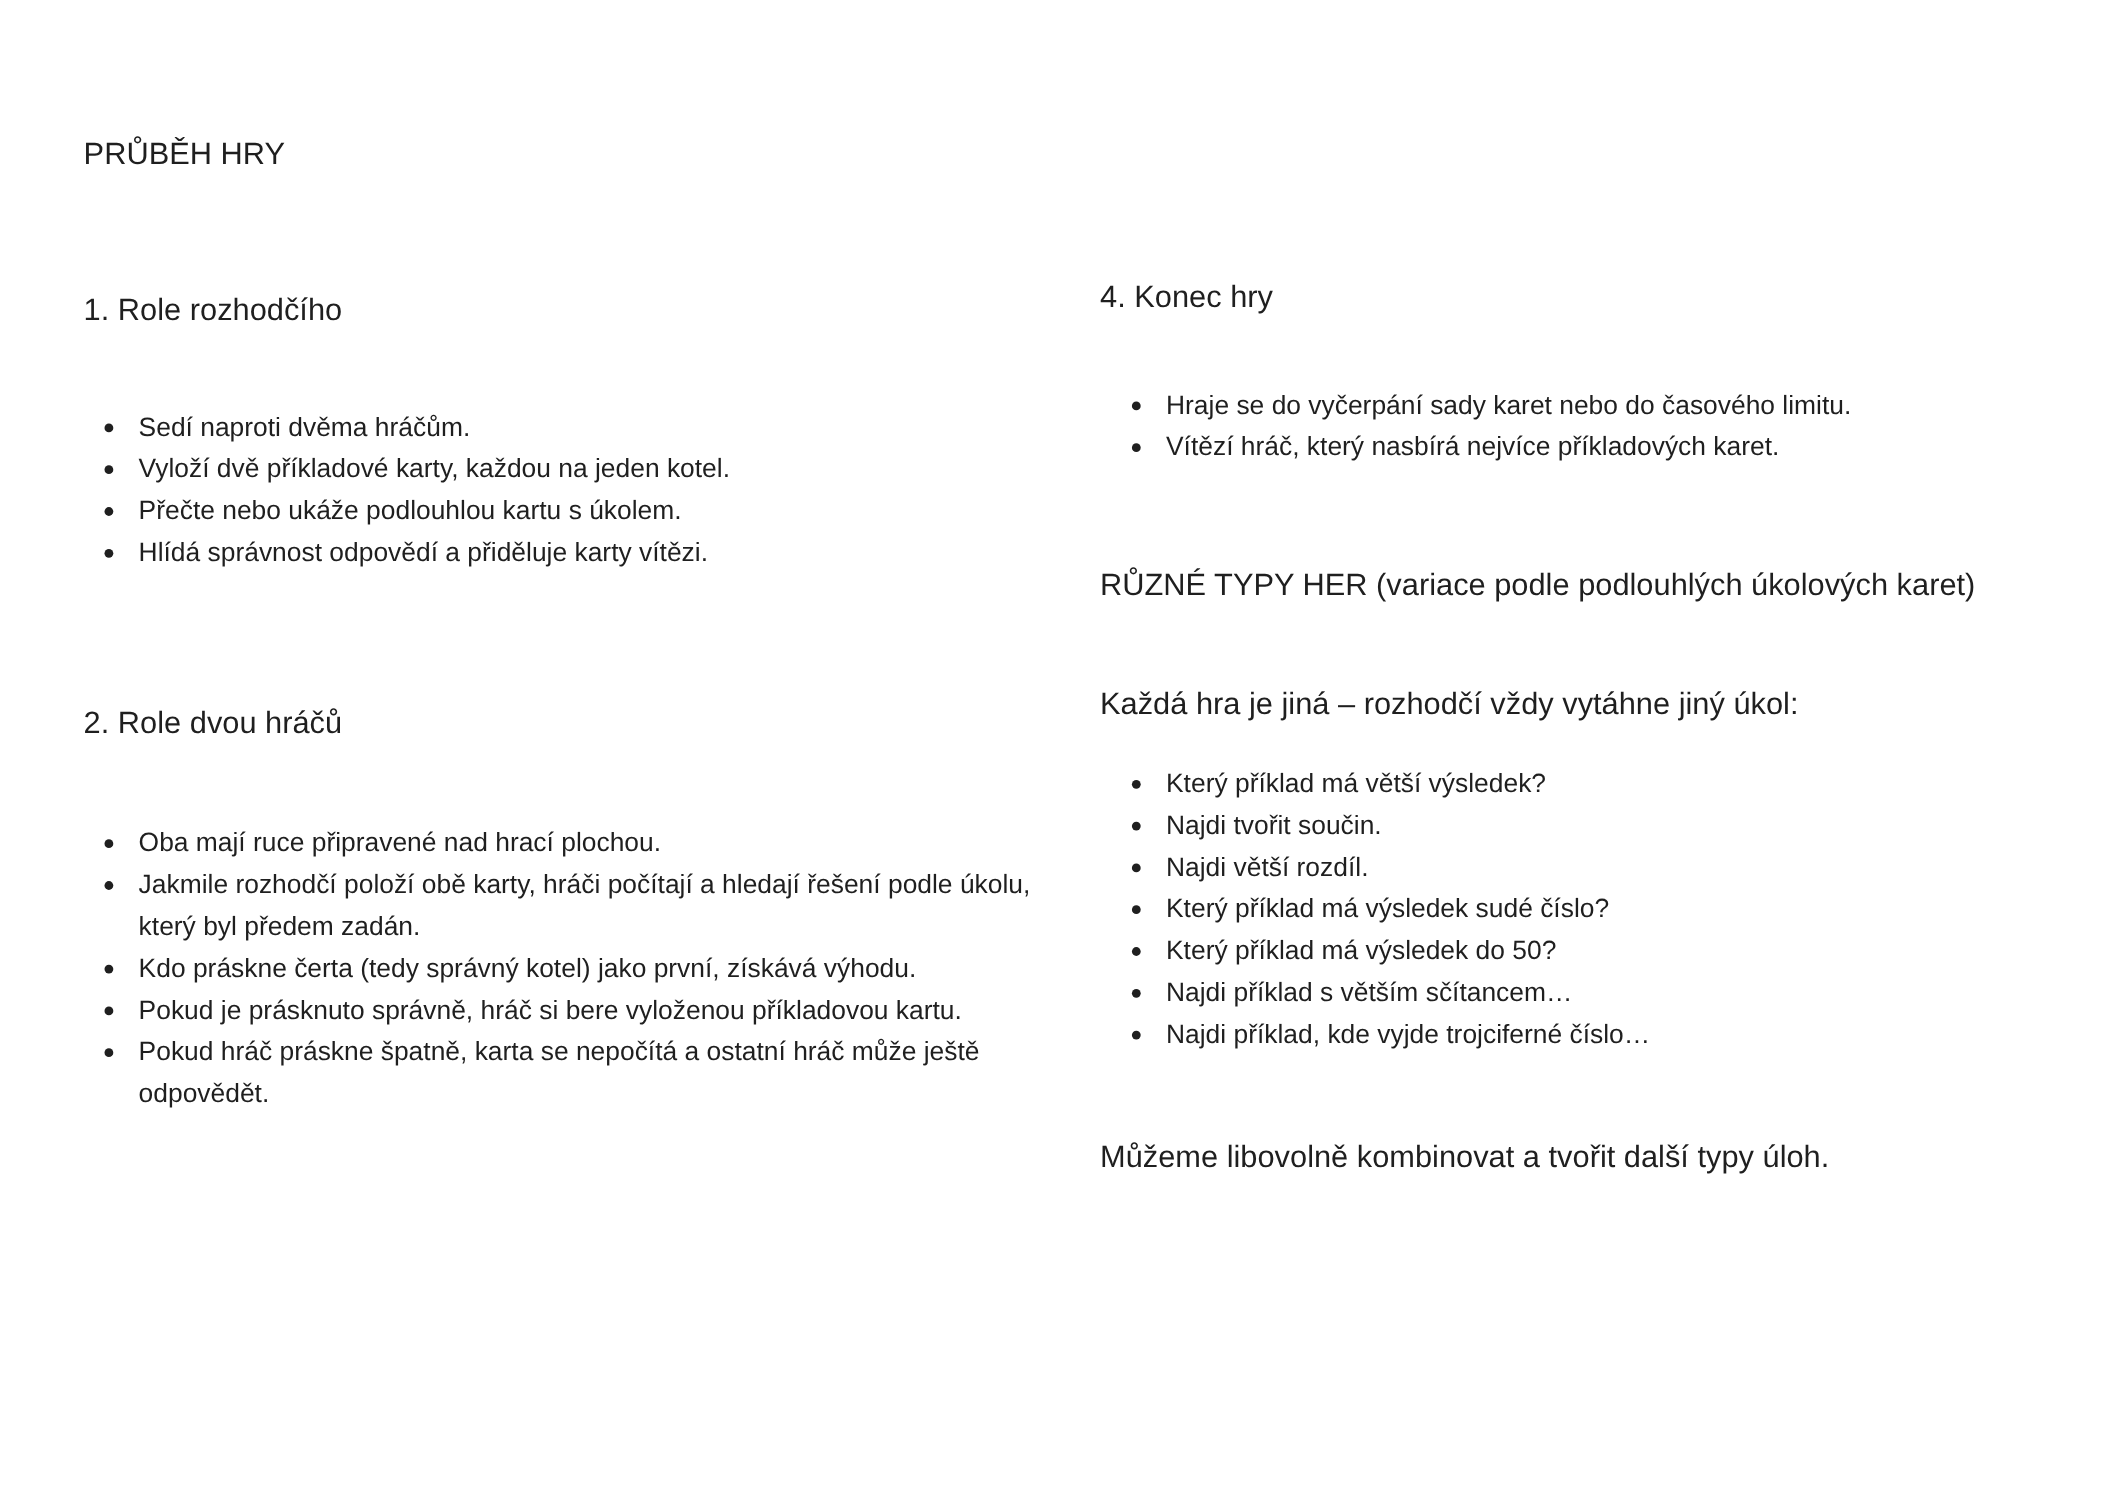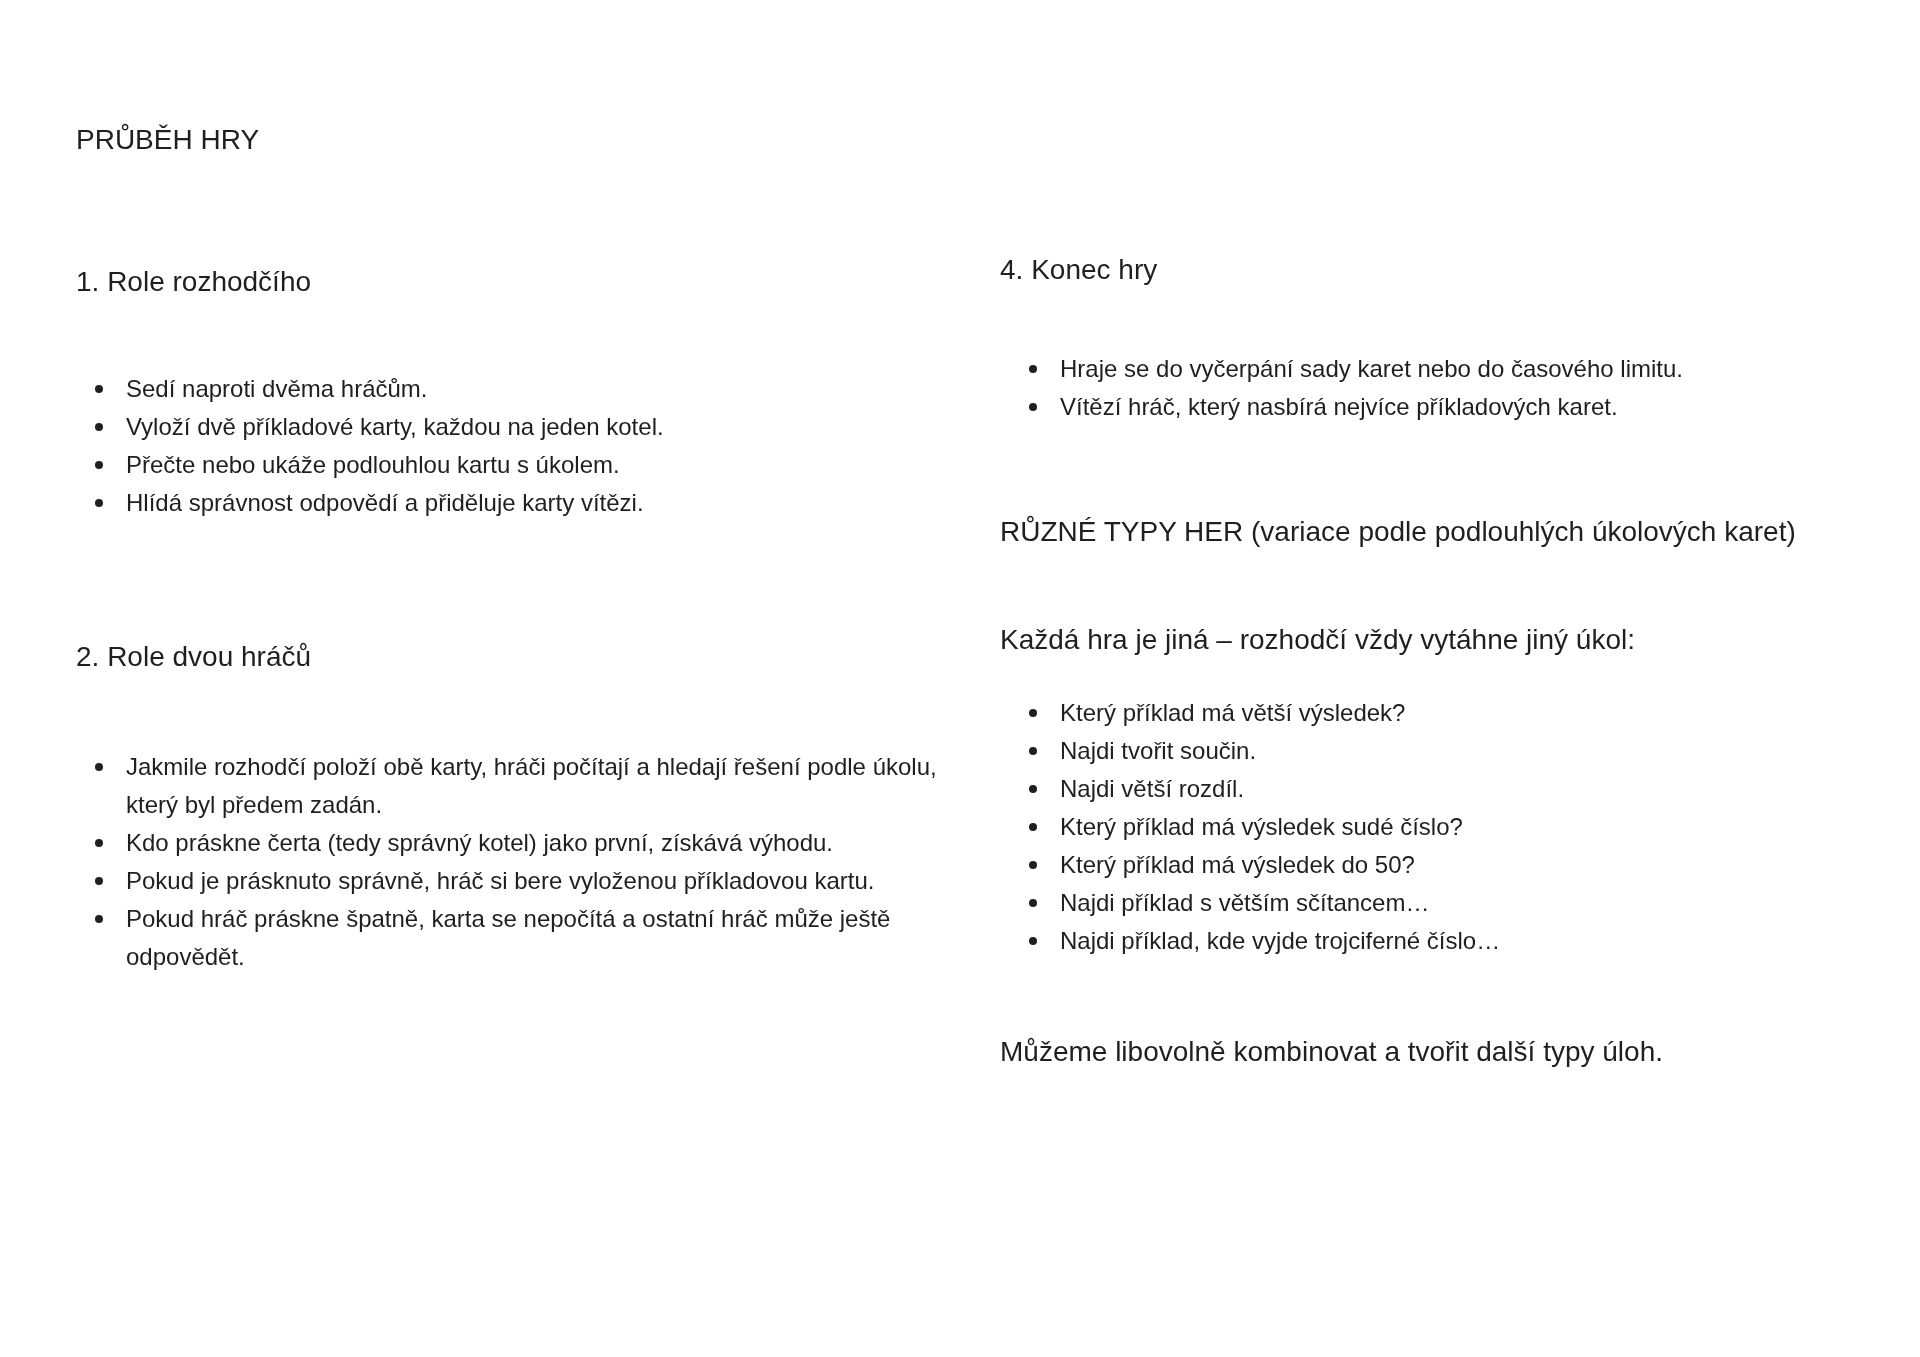--- a/index.html
+++ b/index.html
@@ -62,20 +62,21 @@
   <ul class="bullets" style="left:126px; top:370px;">
     <li style="white-space: normal;">Sedí naproti dvěma hráčům.</li>
     <li style="white-space: normal;">Vyloží dvě příkladové karty, každou na jeden kotel.</li>
     <li style="white-space: normal;">Přečte nebo ukáže podlouhlou kartu s úkolem.</li>
     <li style="white-space: normal;">Hlídá správnost odpovědí a přiděluje karty vítězi.</li>
   </ul>
 
   <div class="block" style="left:76px; top:641px;">2. Role dvou hráčů</div>
 
   <ul class="bullets" style="left:126px; top:748px;">
+    <li style="white-space: normal;">Oba mají ruce připravené nad hrací plochou.</li>
     <li style="white-space: normal;">Jakmile rozhodčí položí obě karty, hráči počítají a hledají řešení podle úkolu, který byl předem zadán.</li>
     <li style="white-space: normal;">Kdo práskne čerta (tedy správný kotel) jako první, získává výhodu.</li>
     <li style="white-space: normal;">Pokud je prásknuto správně, hráč si bere vyloženou příkladovou kartu.</li>
     <li style="white-space: normal;">Pokud hráč práskne špatně, karta se nepočítá a ostatní hráč může ještě odpovědět.</li>
   </ul>
 
   <div class="block" style="left:1000px; top:254px;">4. Konec hry</div>
 
   <ul class="bullets" style="left:1060px; top:350px;">
     <li style="white-space: normal;">Hraje se do vyčerpání sady karet nebo do časového limitu.</li>

